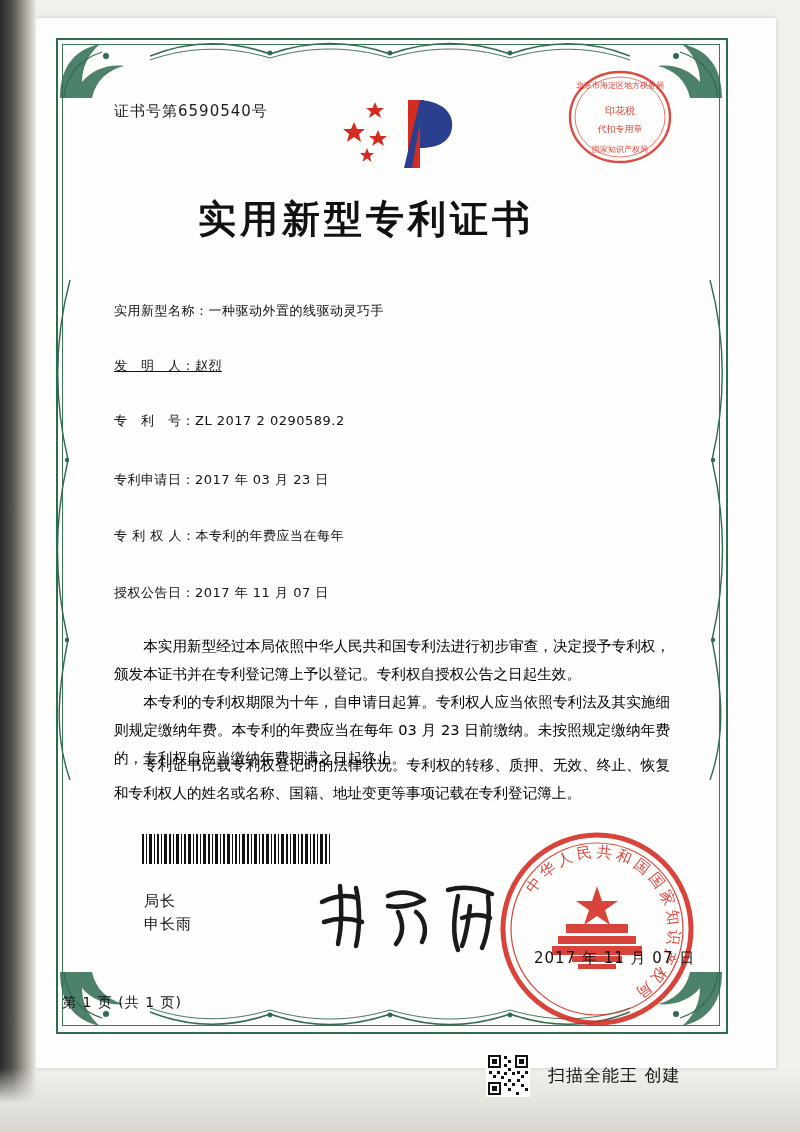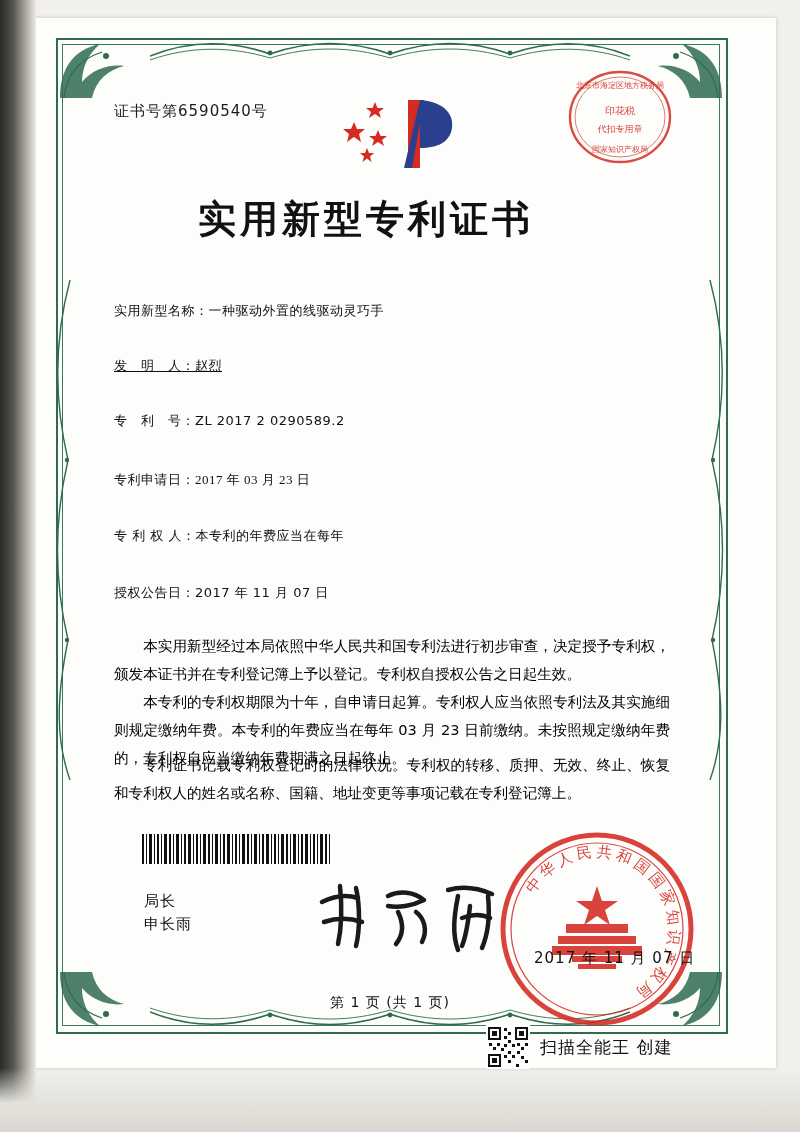--- a/index.html
+++ b/index.html
@@ -121,21 +121,21 @@
     font-size: 13px;
     color: #111111;
     white-space: nowrap;
   }
   .field-label { letter-spacing: 0.5px; }
   .field-value { letter-spacing: 0.5px; }
 
   #f-name   { top: 258px; }
   #f-invent { top: 313px; text-decoration: underline; }
   #f-patno  { top: 368px; }
-  #f-appdate{ top: 427px; font-family: Liberation Serif, serif; }
+  #f-appdate{ top: 427px; }
   #f-holder { top: 483px; }
   #f-grant  { top: 540px; }
 
   .para {
     position: absolute;
     left: 52px;
     width: 556px;
     font-size: 14.6px;
     line-height: 28px;
     color: #000000;
@@ -180,33 +180,32 @@
     left: 472px; top: 905px;
     font-size: 15px;
     letter-spacing: 1px;
     color: #111111;
   }
 
   #page-footer {
     position: absolute;
     left: 0; top: 950px;
     width: 656px;
-    text-align: center;
     font-size: 14px;
     color: #111111;
     letter-spacing: 1px;
   }
 
   
   #watermark {
     position: absolute;
-    left: 486px; top: 1025px;
+    left: 486px; top: 1053px;
     display: flex;
     align-items: center;
-    gap: 10px;
+    gap: 18px;
   }
   #qr-code { width: 44px; height: 44px; }
   #wm-text {
     font-size: 17px;
     color: #111111;
     letter-spacing: 1px;
   }
 </style>
 </head>
 <body>

